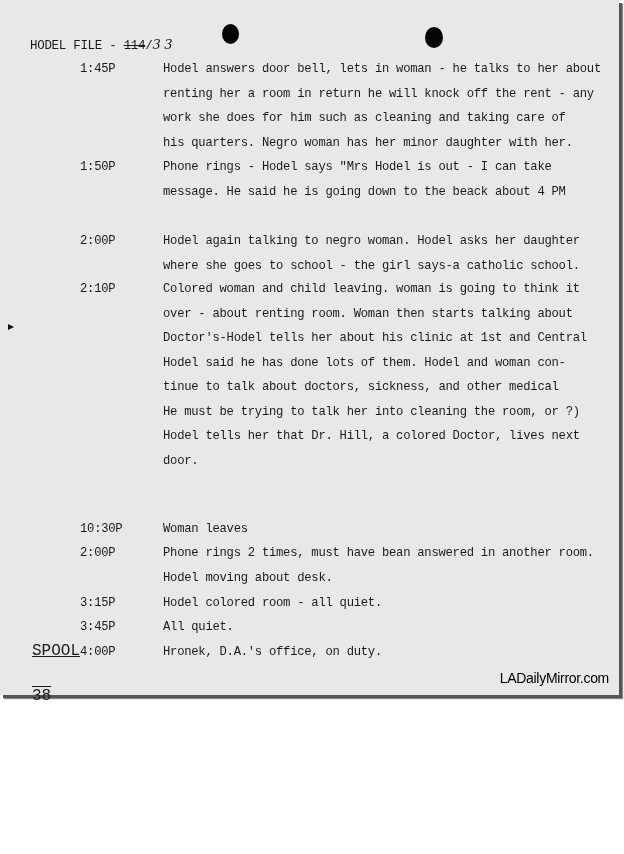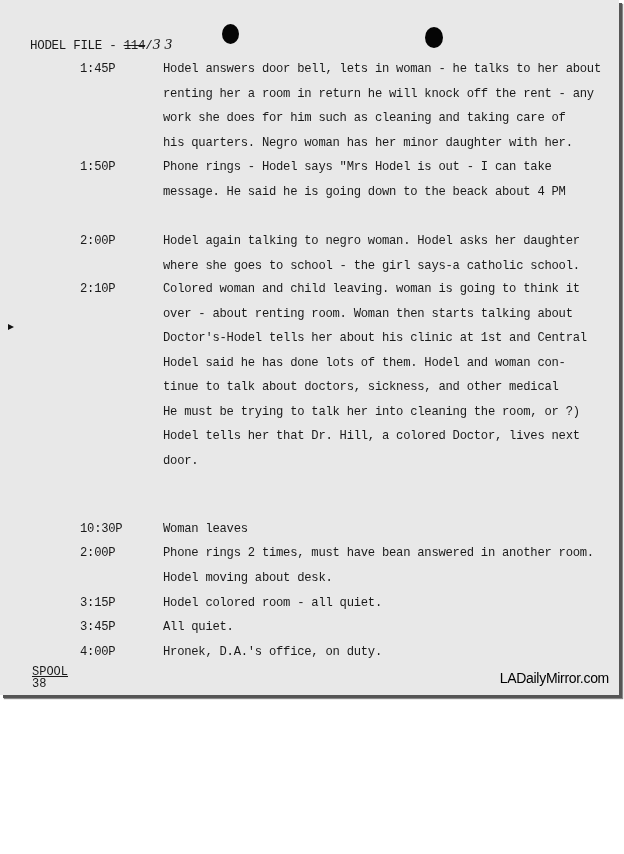--- a/index.html
+++ b/index.html
@@ -60,31 +60,32 @@
       top: 0;
       width: 460px;
     }
     .line {
       height: 24.5px;
       line-height: 14px;
       white-space: nowrap;
     }
     .spool {
       position: absolute;
-      left: 32px; top: 666px;
-      font-size: 12px;
+      left: 32px; top: 645px;
+      font-size: 16px;
       line-height: 12px;
     }
     .spool .label {
       text-decoration: underline;
       display: block;
     }
     .spool .num {
       display: block;
       text-decoration: overline;
+      margin-top: 33px;
     }
     .margin-mark {
       position: absolute;
       left: 8px; top: 324px;
       width: 0; height: 0;
       border-top: 3px solid transparent;
       border-bottom: 3px solid transparent;
       border-left: 6px solid #111;
     }
     .watermark {

